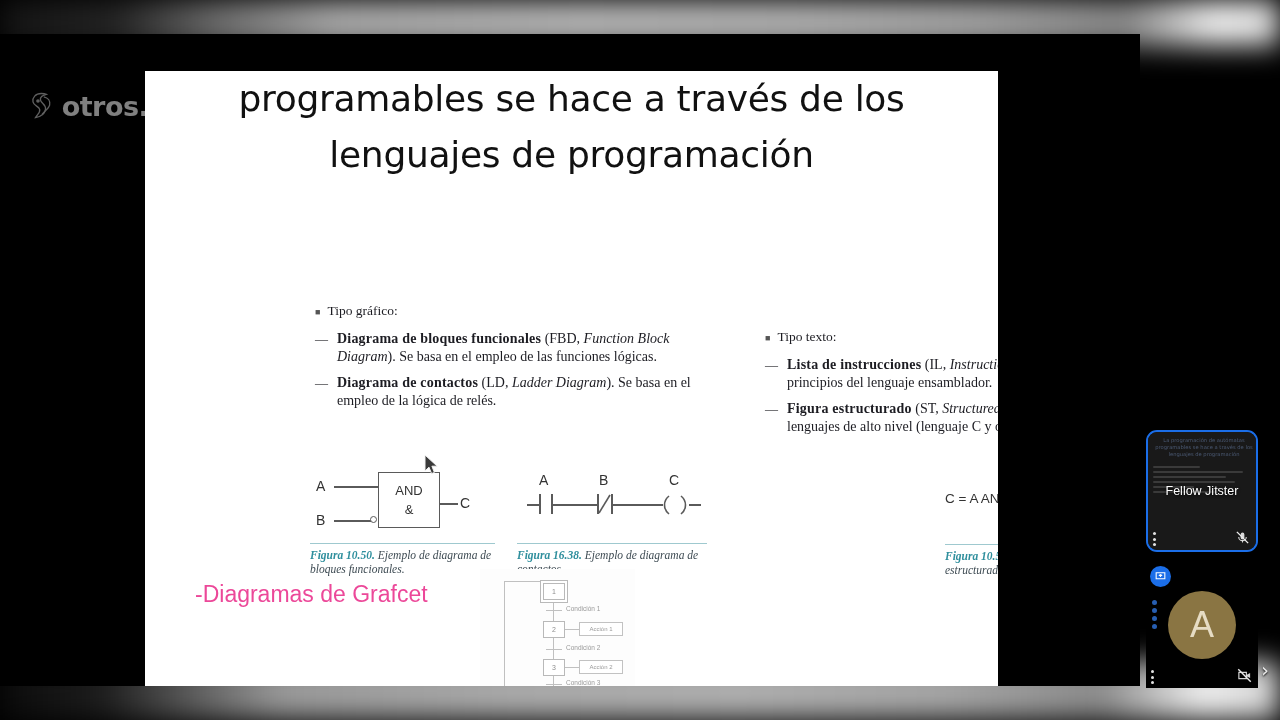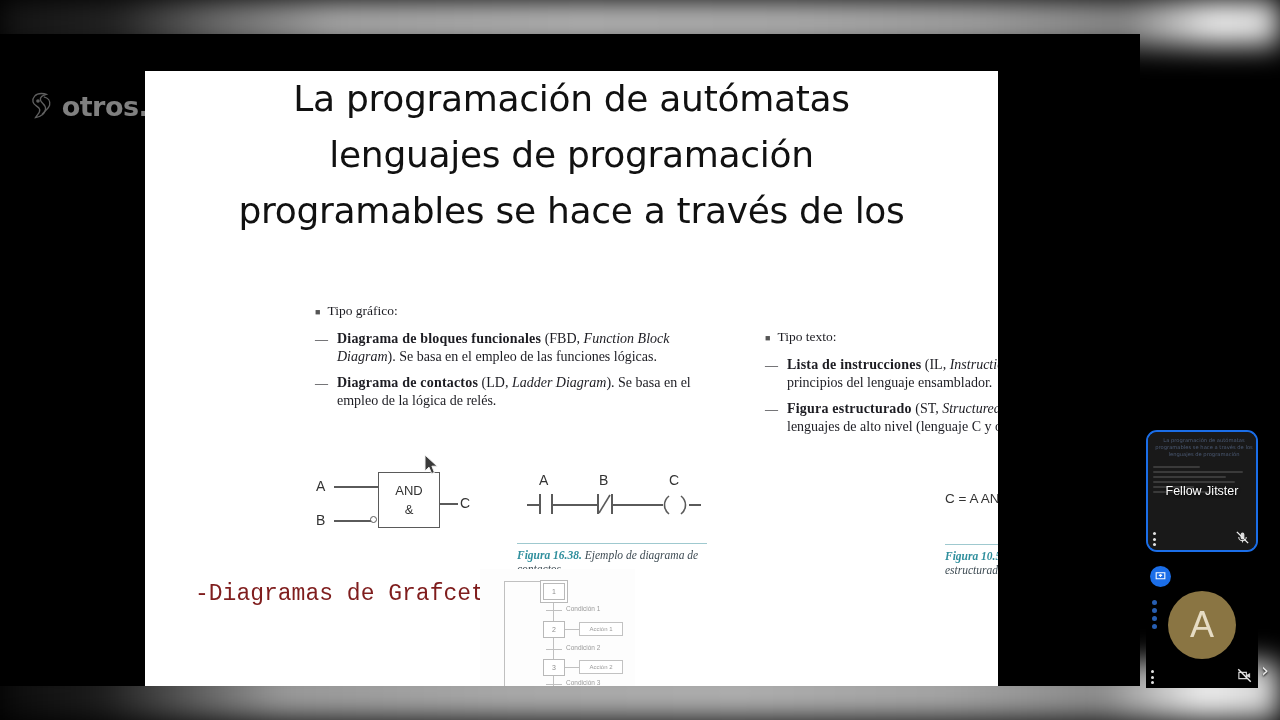--- a/index.html
+++ b/index.html
@@ -109,21 +109,21 @@
 
   
   .code {
     font-family:"Liberation Sans", sans-serif; font-size:13.5px;
     color:#333; line-height:16px; white-space:pre;
   }
 
   
   #grafcet-label {
     position:absolute; left:50px; top:510px;
-    font-family:Liberation Mono, monospace; font-size:23px; color:#7f1d1d;
+    font-family:Liberation Sans, sans-serif; font-size:23px; color:#ec4899;
   }
   #grafcet-fig {
     position:absolute; left:335px; top:498px; width:155px; height:140px;
     background:#fdfdfd; overflow:hidden;
   }
   .gstep {
     position:absolute; width:22px; height:17px; border:1px solid #b9b9b9;
     background:#fff; font-size:7px; color:#8e8e8e; text-align:center;
     line-height:15px; font-family:"Liberation Sans", sans-serif;
   }
@@ -221,23 +221,22 @@
         <path d="M16 2 C9 2 5 7 6 12 C7 17 13 17 14 21 C15 25 11 27 9 31 C14 30 20 27 21 21 C22 15 16 14 15 10 C14 6 18 4 22 3 C20 2 18 2 16 2 Z" fill="none" stroke="#9a9a9a" stroke-width="1.6"></path>
         <path d="M19 6 C24 7 27 11 26 16 C25 21 19 23 17 27" fill="none" stroke="#9a9a9a" stroke-width="1.6"></path>
         <circle cx="12" cy="11" r="2.2" fill="#9a9a9a"></circle>
       </svg>
       <span class="wm-text"><span>otros.</span><span class="dim">org</span></span>
     </div>
 
     <div id="slide">
 
       <div id="slide-title">
-        <div>La programación de autómatas</div>
+        <div>programables se hace a través de los</div>
         <div>lenguajes de programación</div>
-        <div>programables se hace a través de los</div>
       </div>
 
       <div class="scan" id="col-left">
         <div class="bullet-row">
           <span class="sq">■</span>
           <span>Tipo gráfico:</span>
         </div>
 
         <div class="dash-item">
           <span class="dash">—</span>
@@ -282,20 +281,21 @@
           <span class="lbl" style="left:150px;top:29px;">C</span>
           <div class="wire" style="left:24px; top:20px; width:44px;"></div>
           <div class="wire" style="left:24px; top:54px; width:37px;"></div>
           <div class="negdot" style="left:60px; top:50px;"></div>
           <div class="wire" style="left:130px;top:37px; width:18px;"></div>
           <div class="gate-rect">
             <span>AND</span>
             <span>&amp;</span>
           </div>
         </div>
+        <div class="fig-cap"><span class="fnum">Figura 10.50.</span><span> Ejemplo de diagrama de bloques funcionales.</span></div>
       </div>
 
       <div class="fig-wrap" id="fig-ld">
         <div class="figbox">
           <span class="lbl" style="left:22px; top:6px;">A</span>
           <span class="lbl" style="left:82px; top:6px;">B</span>
           <span class="lbl" style="left:152px;top:6px;">C</span>
 
           <div class="lad-line" style="left:10px; top:38px; width:12px;"></div>
           <div class="lad-v" style="left:22px; top:28px; height:20px;"></div>

